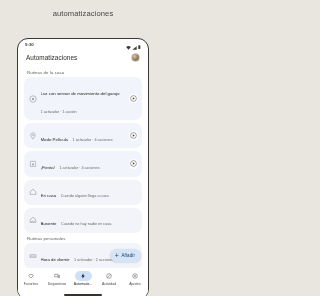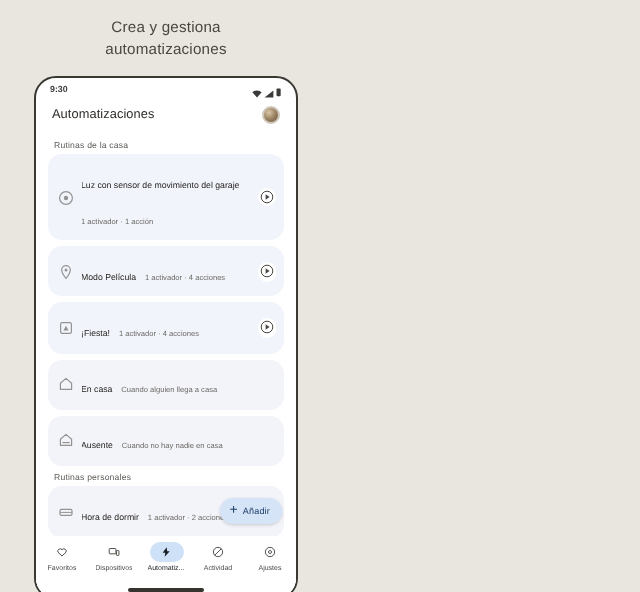--- a/index.html
+++ b/index.html
@@ -235,21 +235,20 @@
     width: 38px;
     height: 1.6px;
     border-radius: 1px;
     background: #36332e;
   }
 </style>
 </head>
 <body>
 
 <div class="headline">
-  <span class="headline-line">Crea y gestiona</span>
   <span class="headline-line">automatizaciones</span>
 </div>
 
 <div class="phone">
 
   <div class="statusbar">
     <span class="status-time">9:30</span>
     <span class="status-icons">
       <span class="ic-wifi">
         <svg width="5" height="4" viewBox="0 0 10 8">

